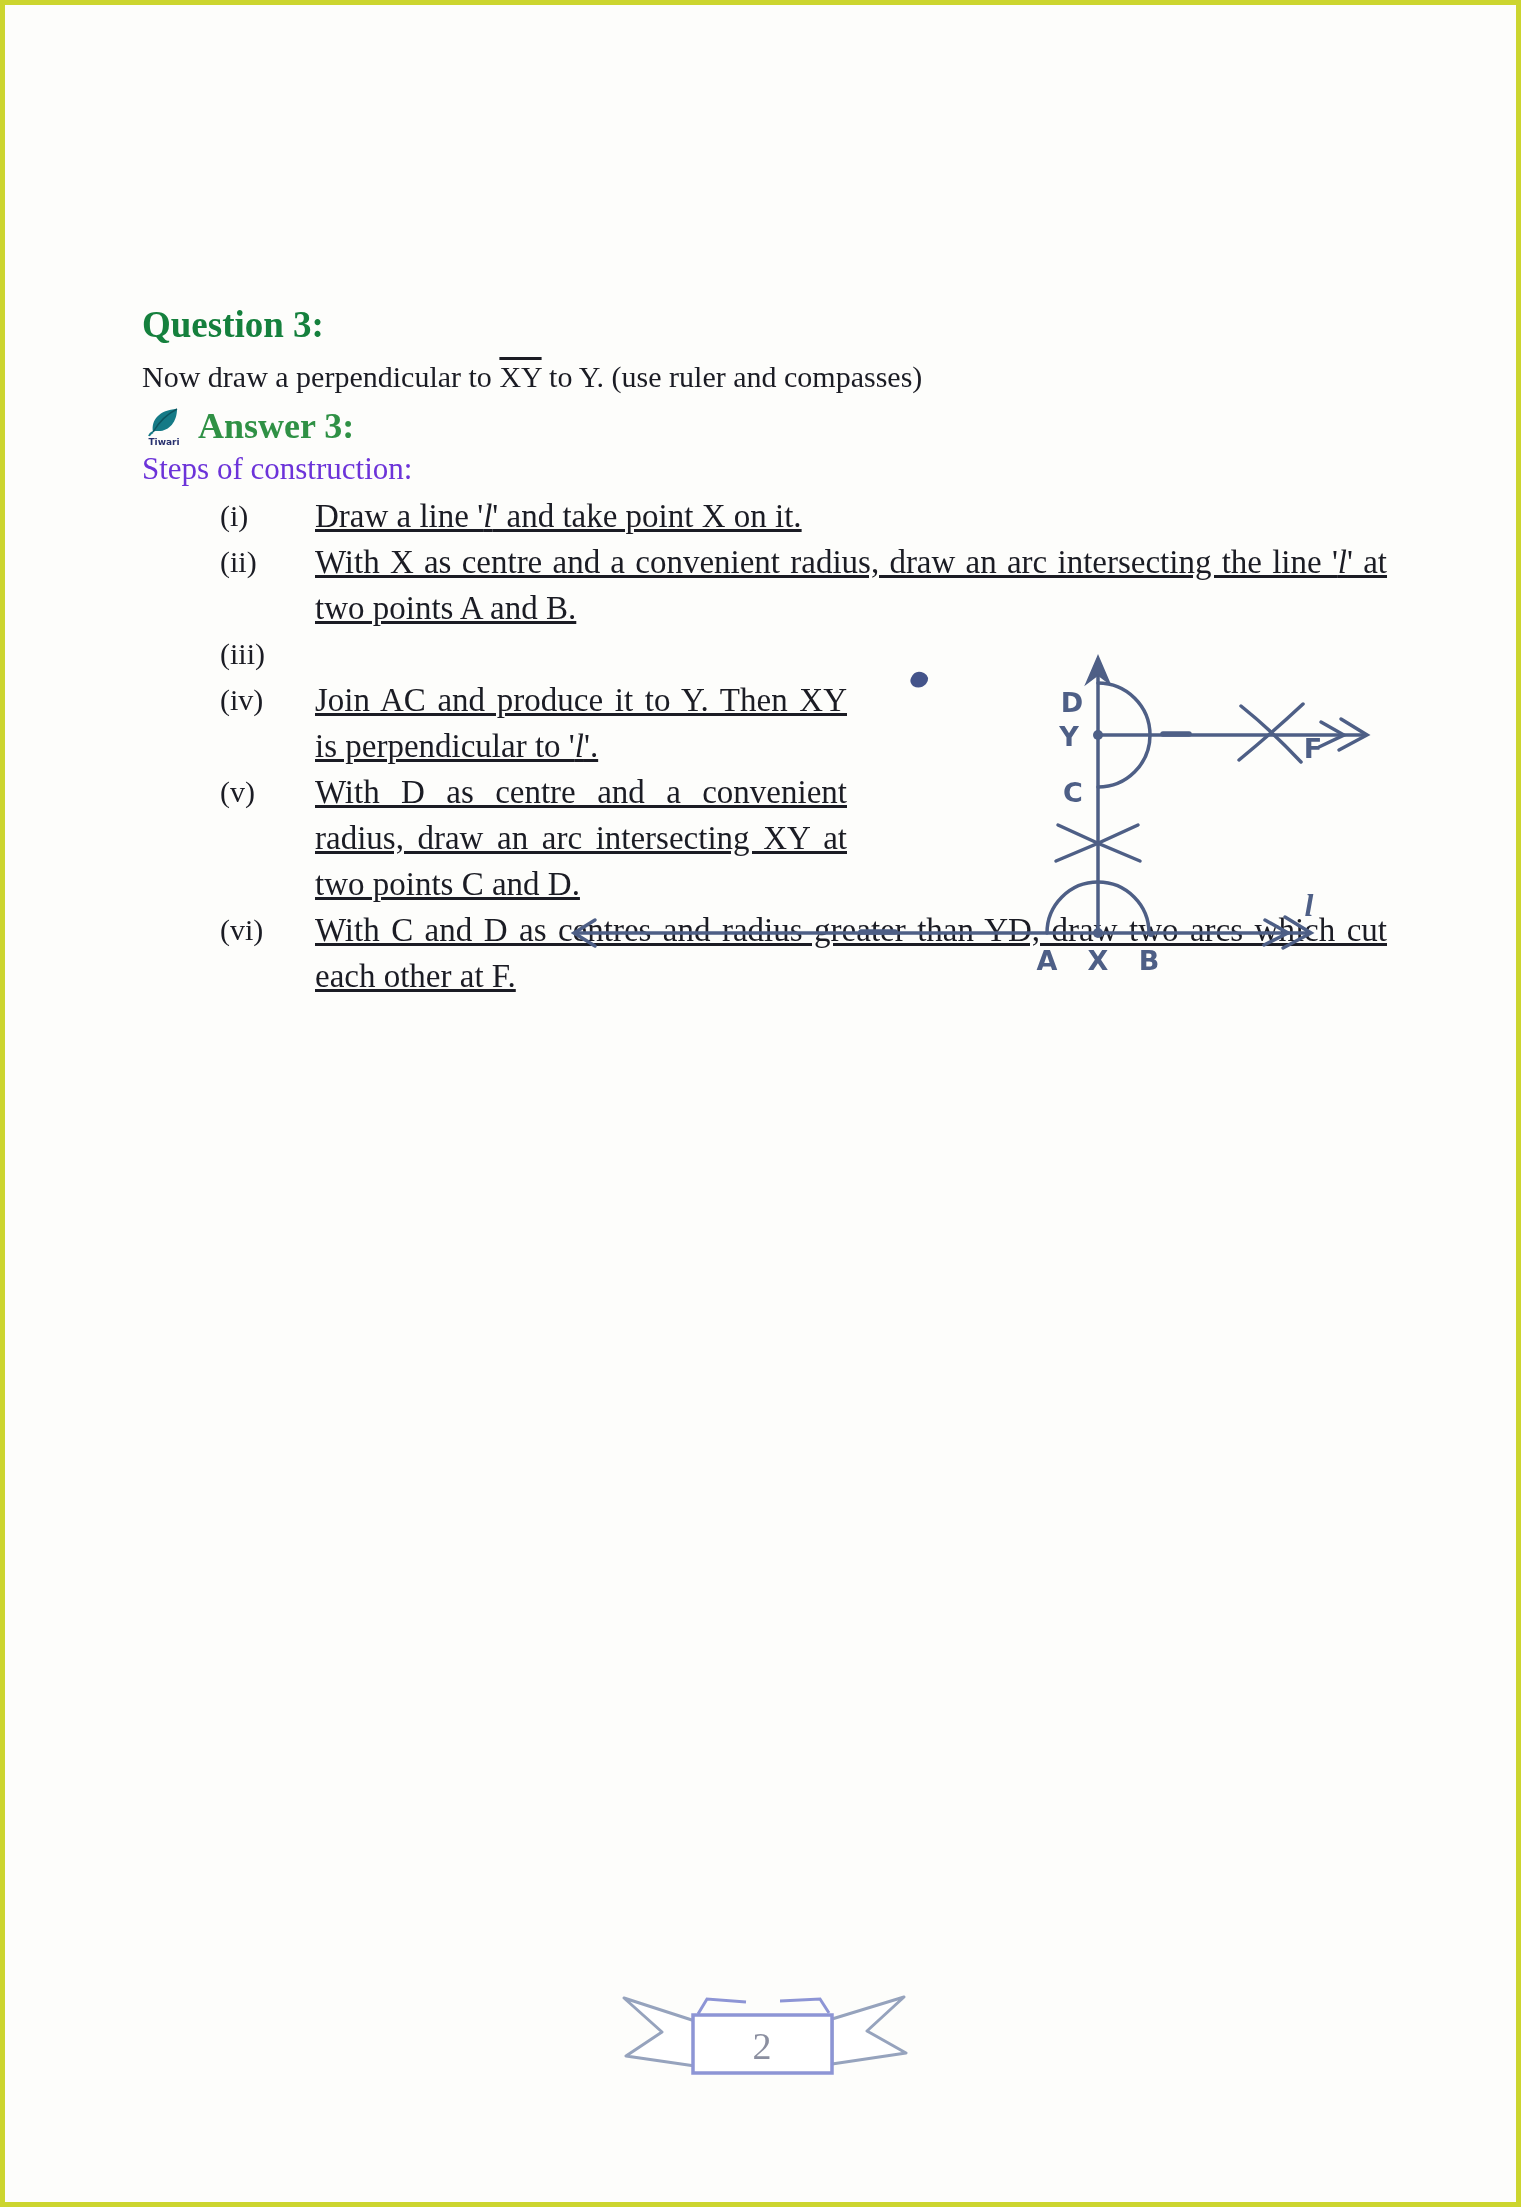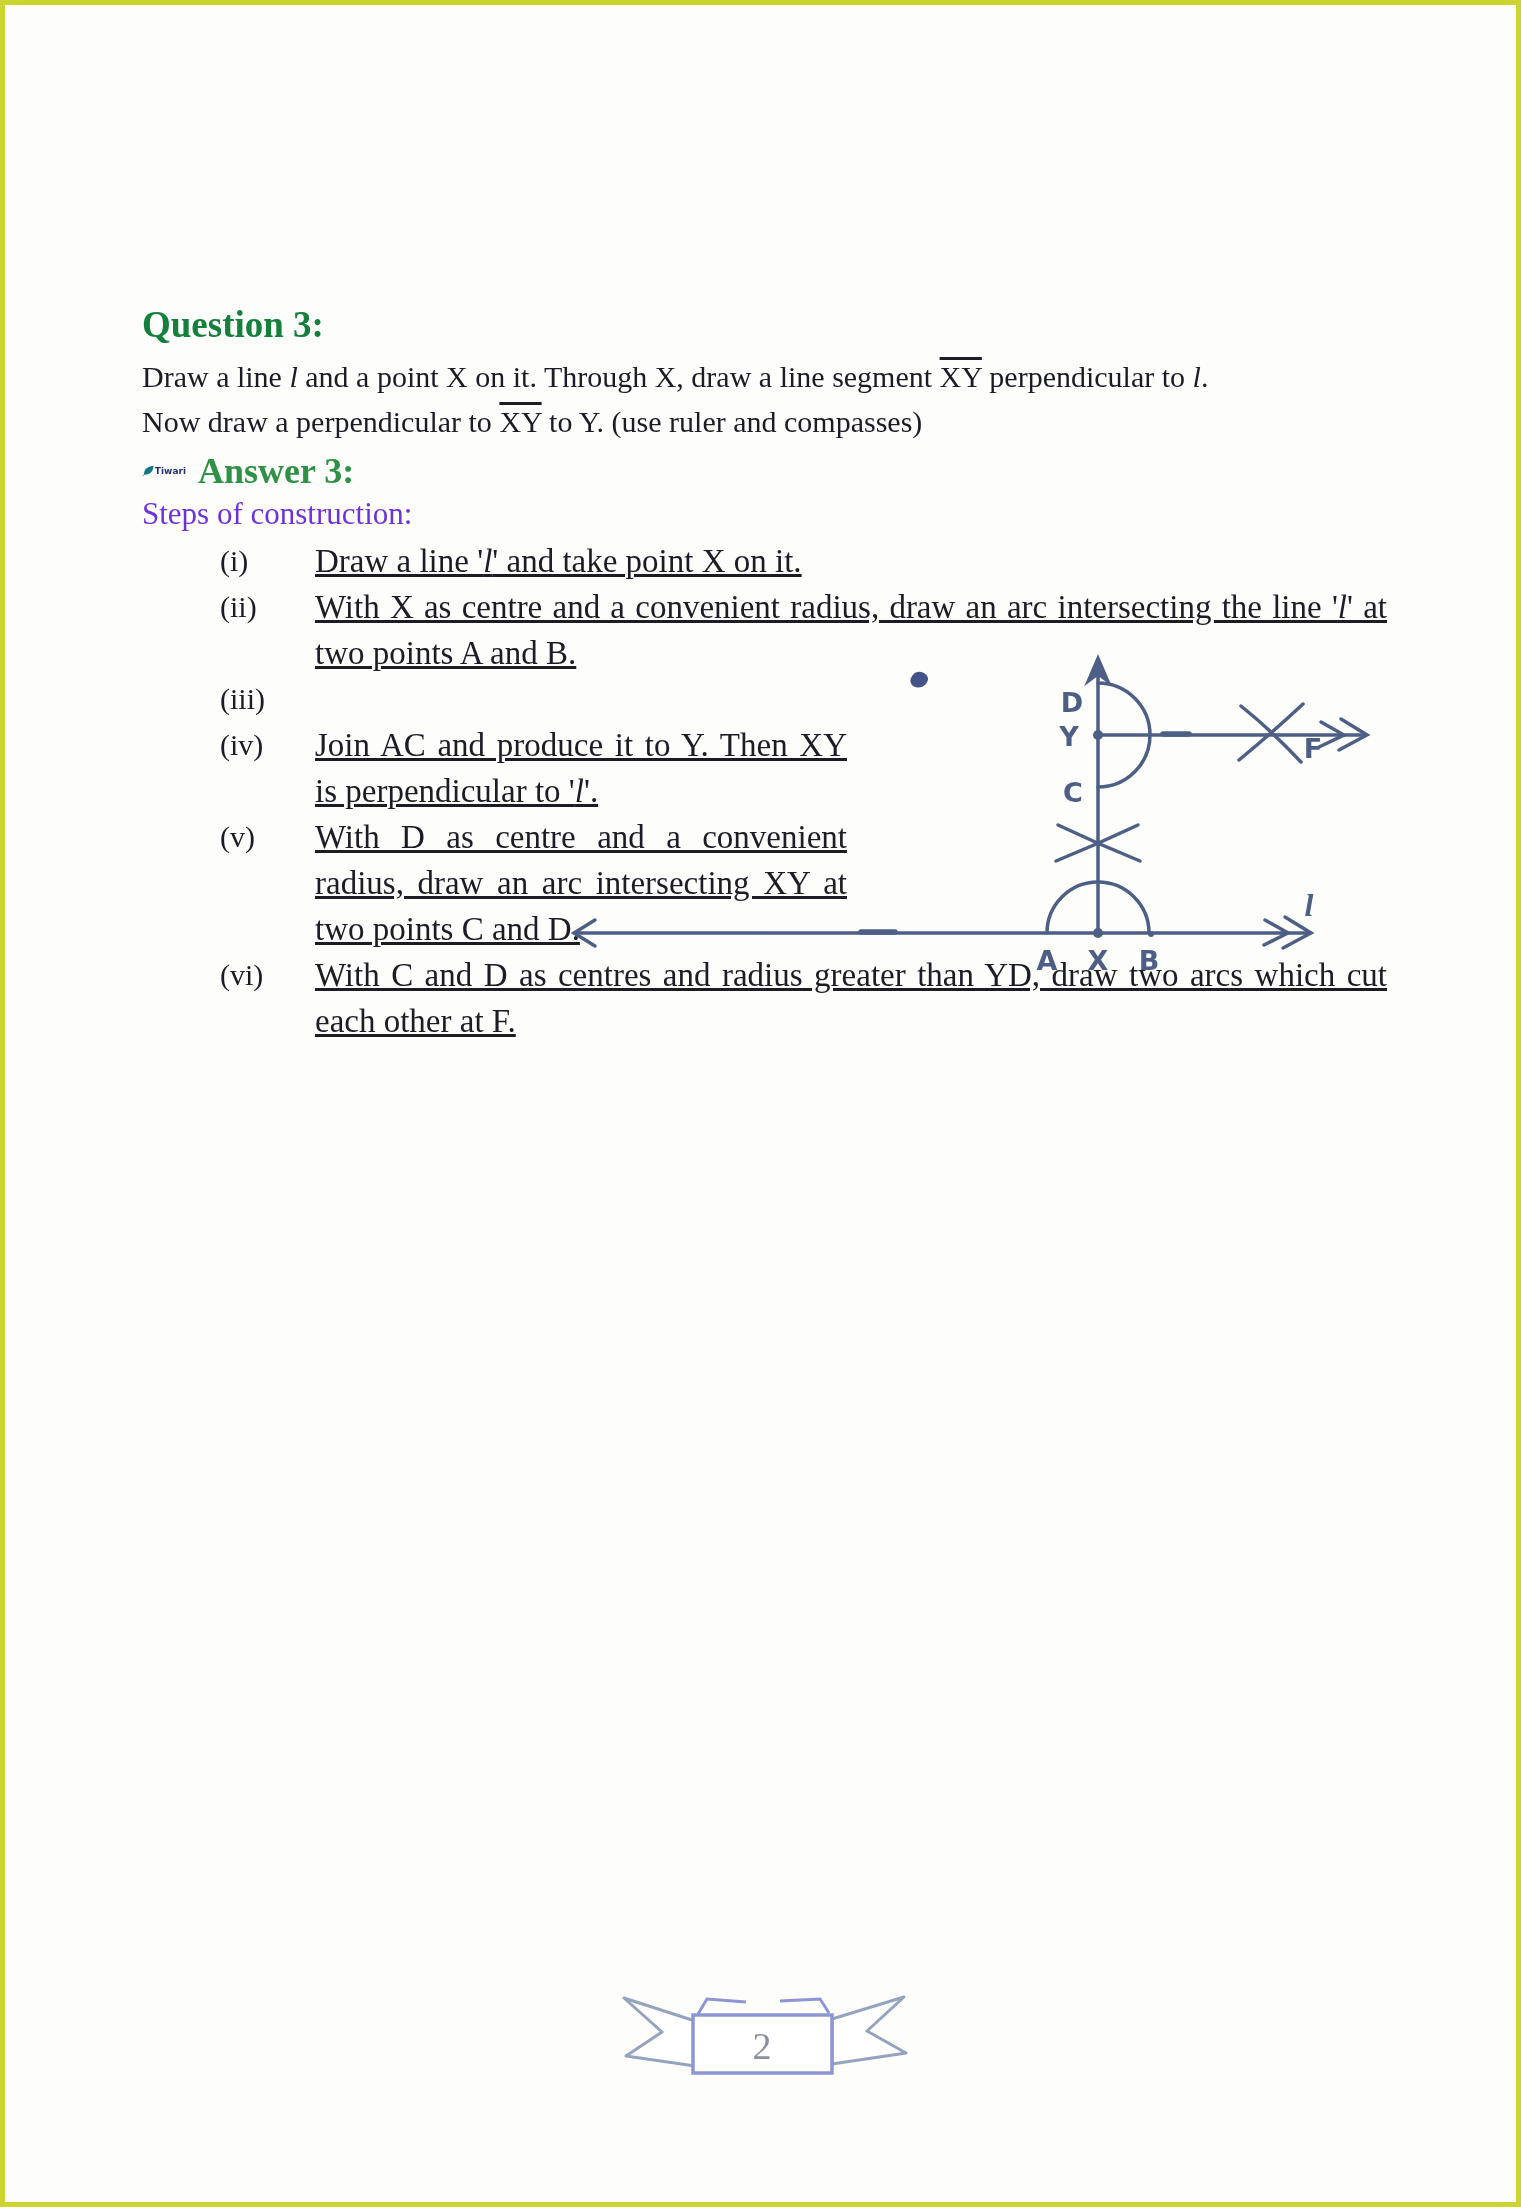--- a/index.html
+++ b/index.html
@@ -19,21 +19,21 @@
     font-size:37px; font-weight:bold; color:#15803d;
     font-family:"Liberation Serif", serif;
   }
   .q-line{ margin:0; font-size:30px; line-height:45px; }
   .it{ font-style:italic; }
   .ov{ text-decoration:overline; text-decoration-thickness:2.5px; }
   .a-heading{
     margin:6px 0 4px 0; display:flex; align-items:center; gap:12px;
     font-size:36px; font-weight:bold; color:#2f9145;
   }
-  .logo{ display:inline-flex; flex-direction:row; align-items:center; width:44px; }
+  .logo{ display:inline-flex; flex-direction:column; align-items:center; width:44px; }
   .logo .cap{ font-size:9px; line-height:9px; color:#27306e; font-family:"DejaVu Sans",sans-serif; letter-spacing:0; }
   .s-heading{
     margin:2px 0 6px 0;
     font-size:31px; font-weight:normal; color:#6c33d9;
   }
   .steps{ margin-left:78px; }
   .step{ display:flex; align-items:flex-start; }
   .step .num{ width:95px; flex:0 0 95px; font-size:30px; line-height:46px; }
   .step .txt{ font-size:33px; line-height:46px; text-align:justify;text-decoration:underline; }
   .step .txt.full{ width:1072px; }
@@ -42,21 +42,20 @@
   .ribbon{ position:absolute; left:605px; top:1982px; }
 </style>
 </head>
 <body>
 
 <div class="page">
   <div class="content">
 
     <h1 class="q-heading">Question 3:</h1>
 
-    <p class="q-line"><span>Draw a line </span><span class="it">l</span><span> and a point X on it. Through X, draw a line segment </span><span class="ov">XY</span><span> perpendicular to </span><span class="it">l</span><span>.</span></p>
     <p class="q-line"><span>Now draw a perpendicular to </span><span class="ov">XY</span><span> to Y. (use ruler and compasses)</span></p>
 
     <h2 class="a-heading">
       <span class="logo">
         <svg width="34" height="32" viewBox="0 0 34 32">
           <path d="M6 26 C4 14 12 4 30 3 C30 16 22 26 10 25 C8 25 7 25.5 6 26 Z" fill="#157a86"></path>
           <path d="M30 3 C20 8 12 16 6 26" stroke="#0c5560" stroke-width="1.4" fill="none"></path>
           <path d="M6 26 q-3 1.5 -4 4" stroke="#157a86" stroke-width="2" fill="none"></path>
         </svg>
         <span class="cap">Tiwari</span>

